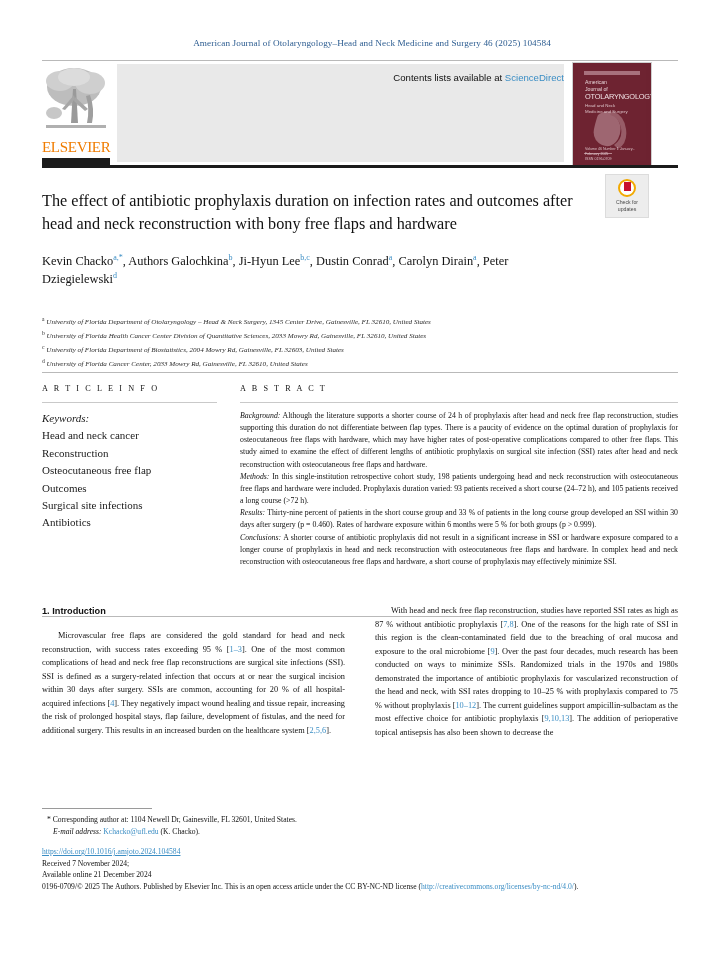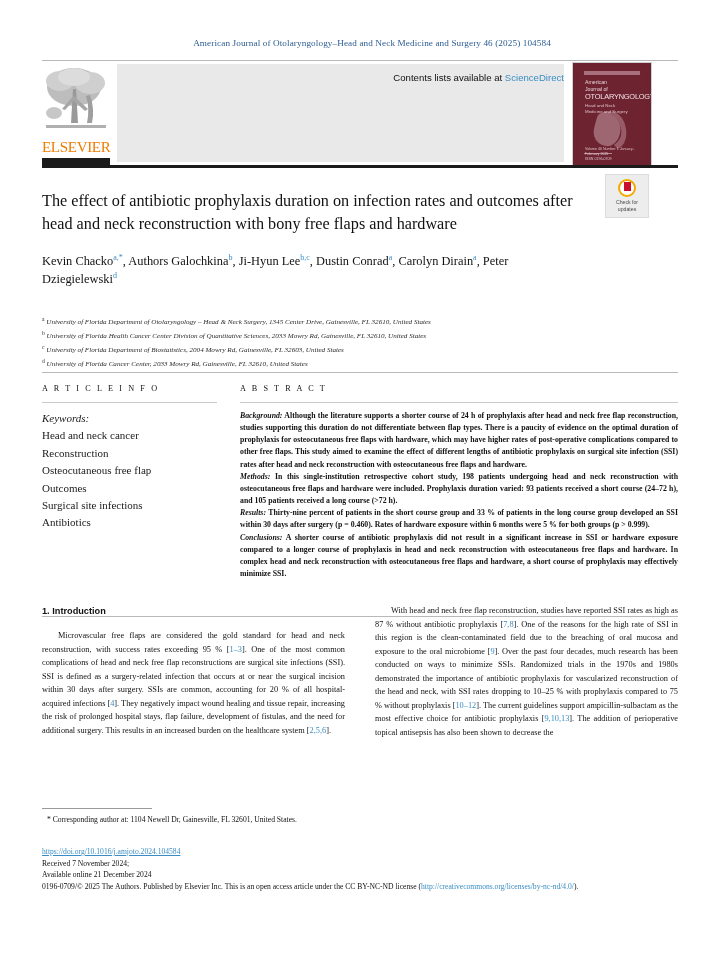--- a/index.html
+++ b/index.html
@@ -252,21 +252,21 @@
     line-height: 1.58;
     color: #1a1a1a;
   }
   .kw-title { font-style: italic; }
   .abstract-body {
     font-size: 7.8px;
     line-height: 1.56;
     text-align: justify;
     color: #111;
   }
-  .abstract-body p { margin: 0; font-weight: bold; }
+  .abstract-body p { margin: 0; }
   .ab-label { font-style: italic; }
 
   .end-rule {
     position: absolute;
     left: 42px; top: 616px;
     width: 636px; height: 1px;
     background: #b9b9b9;
   }
 
   
@@ -451,20 +451,25 @@
       <p id="intro-right">With head and neck free flap reconstruction, studies have reported SSI rates as high as 87 % without antibiotic prophylaxis [<span class="ref">7,8</span>]. One of the reasons for the high rate of SSI in this region is the clean-contaminated field due to the breaching of oral mucosa and exposure to the oral microbiome [<span class="ref">9</span>]. Over the past four decades, much research has been conducted on ways to minimize SSIs. Randomized trials in the 1970s and 1980s demonstrated the importance of antibiotic prophylaxis for vascularized reconstruction of the head and neck, with SSI rates dropping to 10–25 % with prophylaxis compared to 75 % without prophylaxis [<span class="ref">10–12</span>]. The current guidelines support ampicillin-sulbactam as the most effective choice for antibiotic prophylaxis [<span class="ref">9,10,13</span>]. The addition of perioperative topical antisepsis has also been shown to decrease the</p>
     </div>
   </div>
 
   <div class="foot-rule"></div>
   <div class="footnotes">
     <div class="indent">
       <span>*</span>
       <span>Corresponding author at: 1104 Newell Dr, Gainesville, FL 32601, United States.</span>
     </div>
+    <div class="indent" style="padding-left:16px">
+      <span class="fn-em">E-mail address:</span>
+      <a class="link" href="#">Kchacko@ufl.edu</a>
+      <span>(K. Chacko).</span>
+    </div>
   </div>
 
   <div class="pubinfo">
     <div><a class="doi" href="#">https://doi.org/10.1016/j.amjoto.2024.104584</a></div>
     <div>Received 7 November 2024;</div>
     <div>Available online 21 December 2024</div>
     <div>
       <span>0196-0709/© 2025 The Authors. Published by Elsevier Inc. This is an open access article under the CC BY-NC-ND license (</span><a class="link" href="#">http://creativecommons.org/licenses/by-nc-nd/4.0/</a><span>).</span>
     </div>
   </div>

